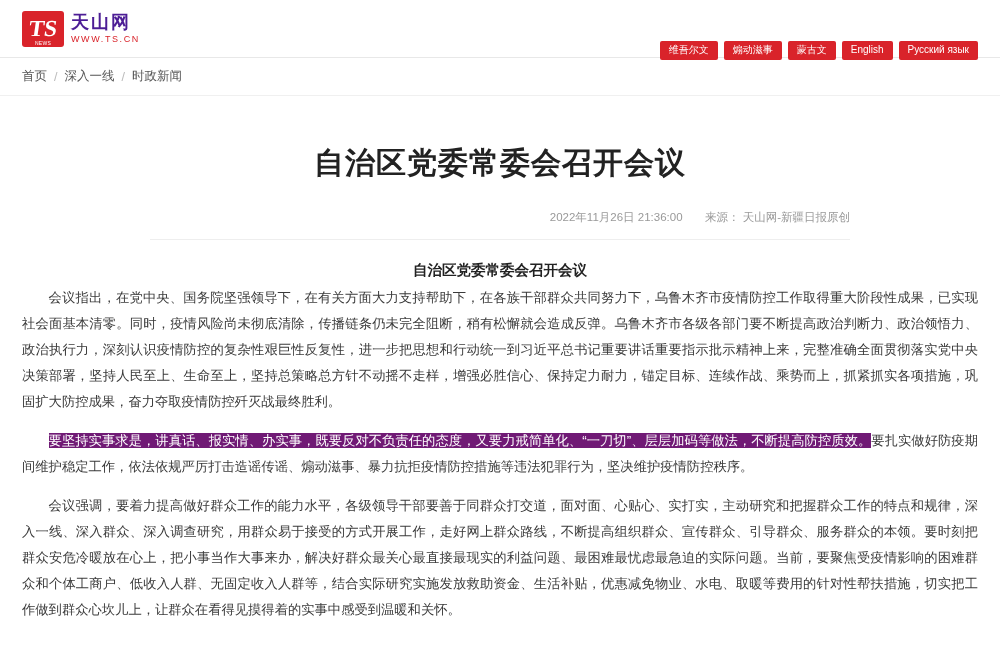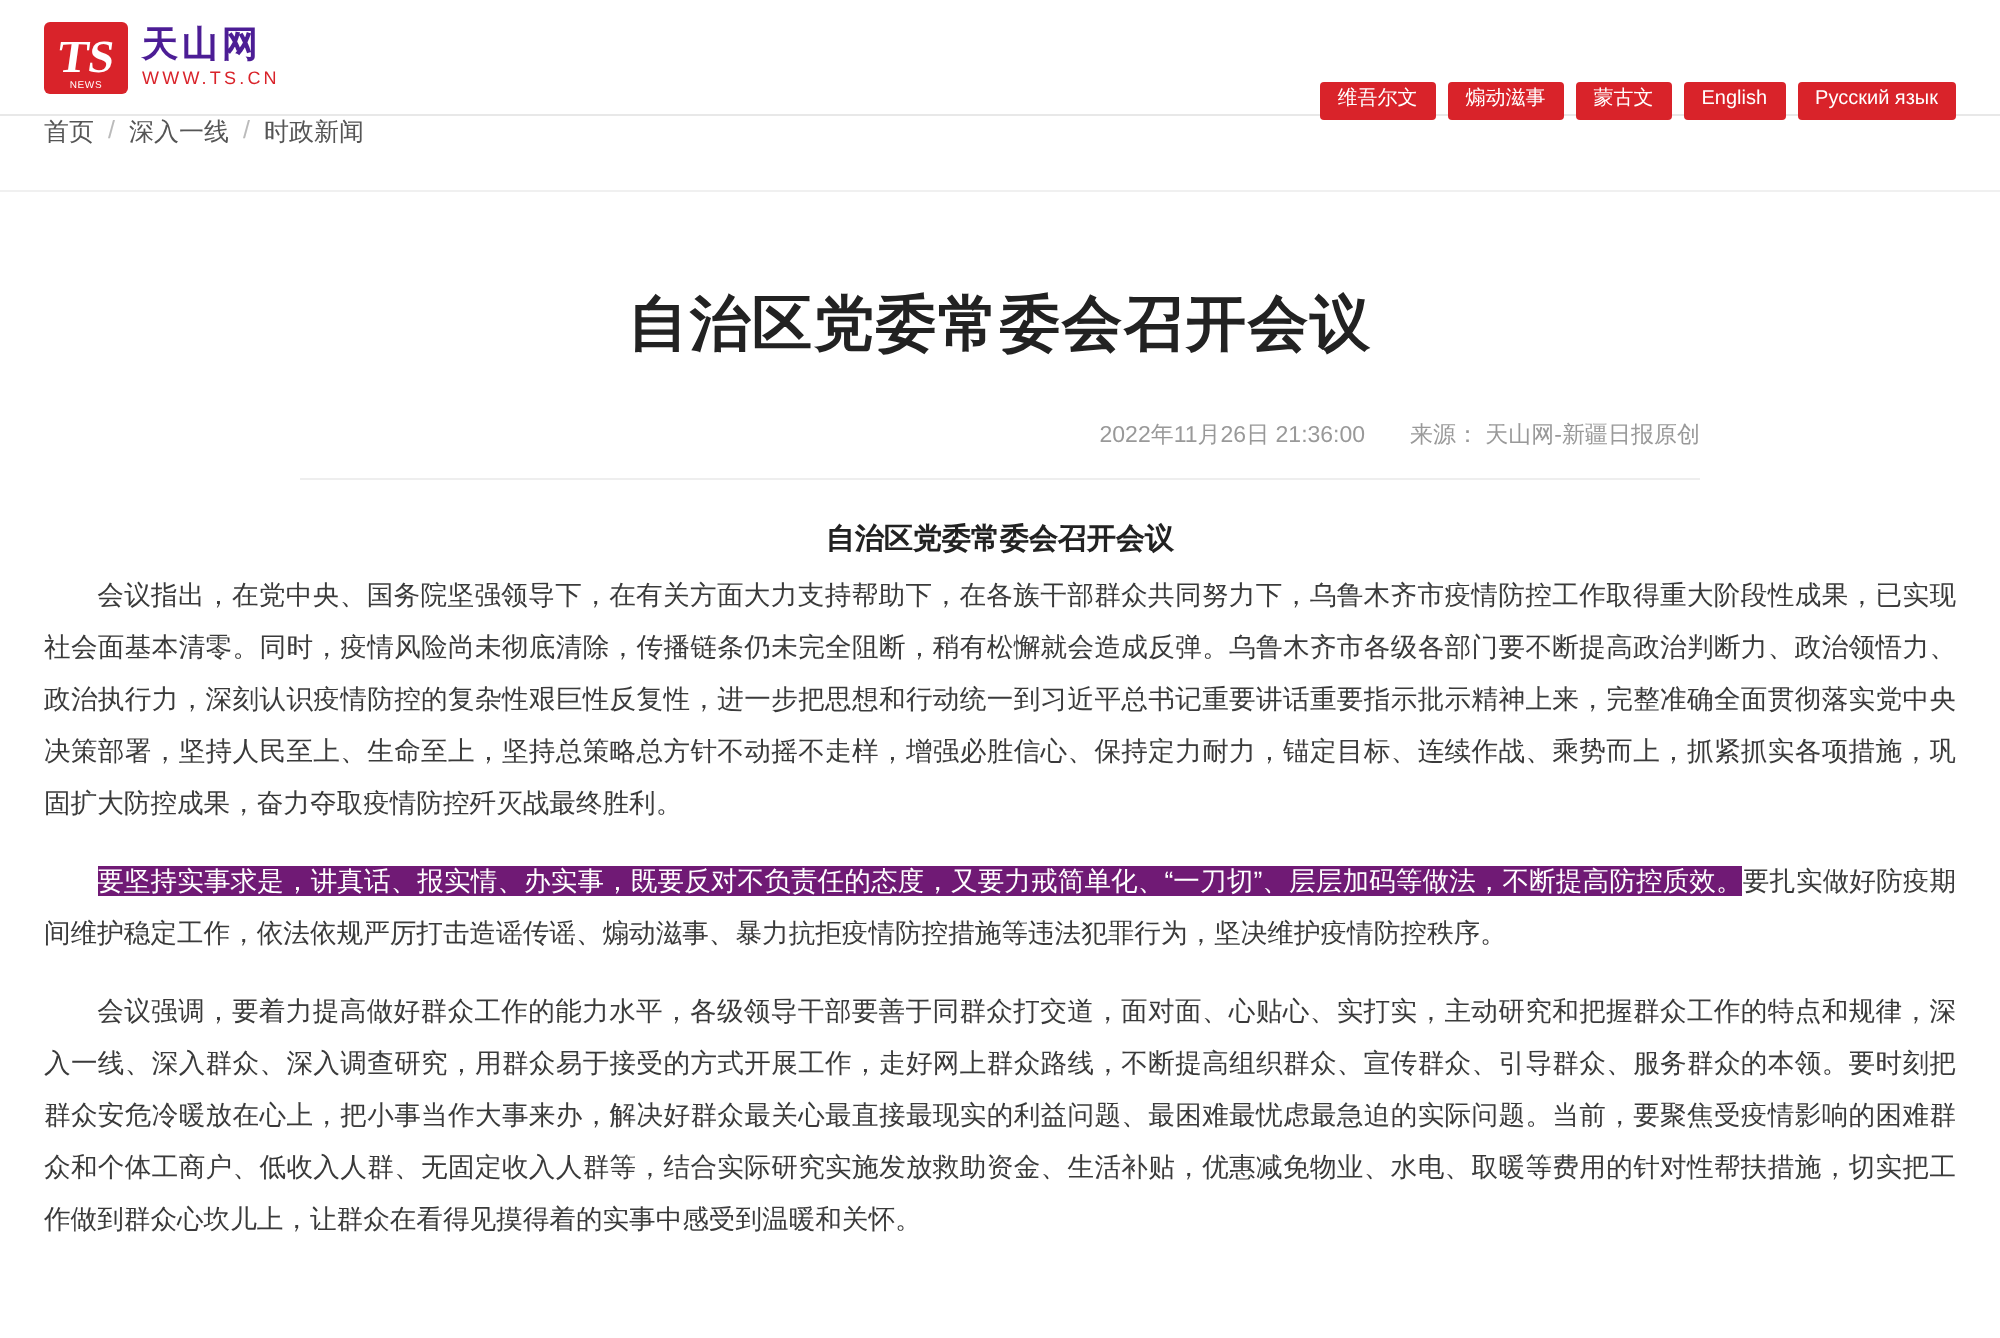--- a/index.html
+++ b/index.html
@@ -61,21 +61,21 @@
     padding: 3px 9px 4px;
     border-radius: 2px;
     white-space: nowrap;
     cursor: pointer;
     line-height: 1.2;
   }
 
   
   .crumb-bar {
     height: 38px;
-    display: flex; align-items: flex-start;
+    display: flex; align-items: center;
     padding: 0 22px;
     font-size: 12.5px;
     color: #555;
     border-bottom: 1px solid #f0f0f0;
   }
   .crumb-item { cursor: pointer; }
   .crumb-sep { color: #bbb; margin: 0 7px; }
 
   
   .article { padding: 26px 150px 0 150px; }

